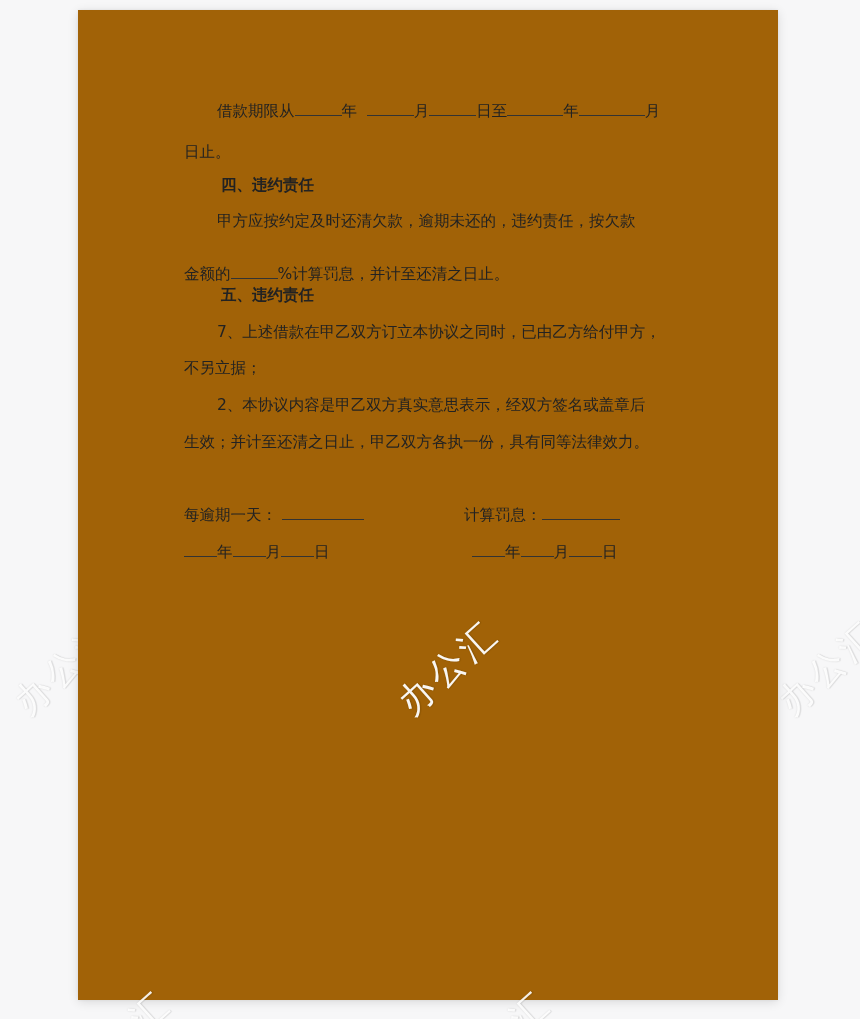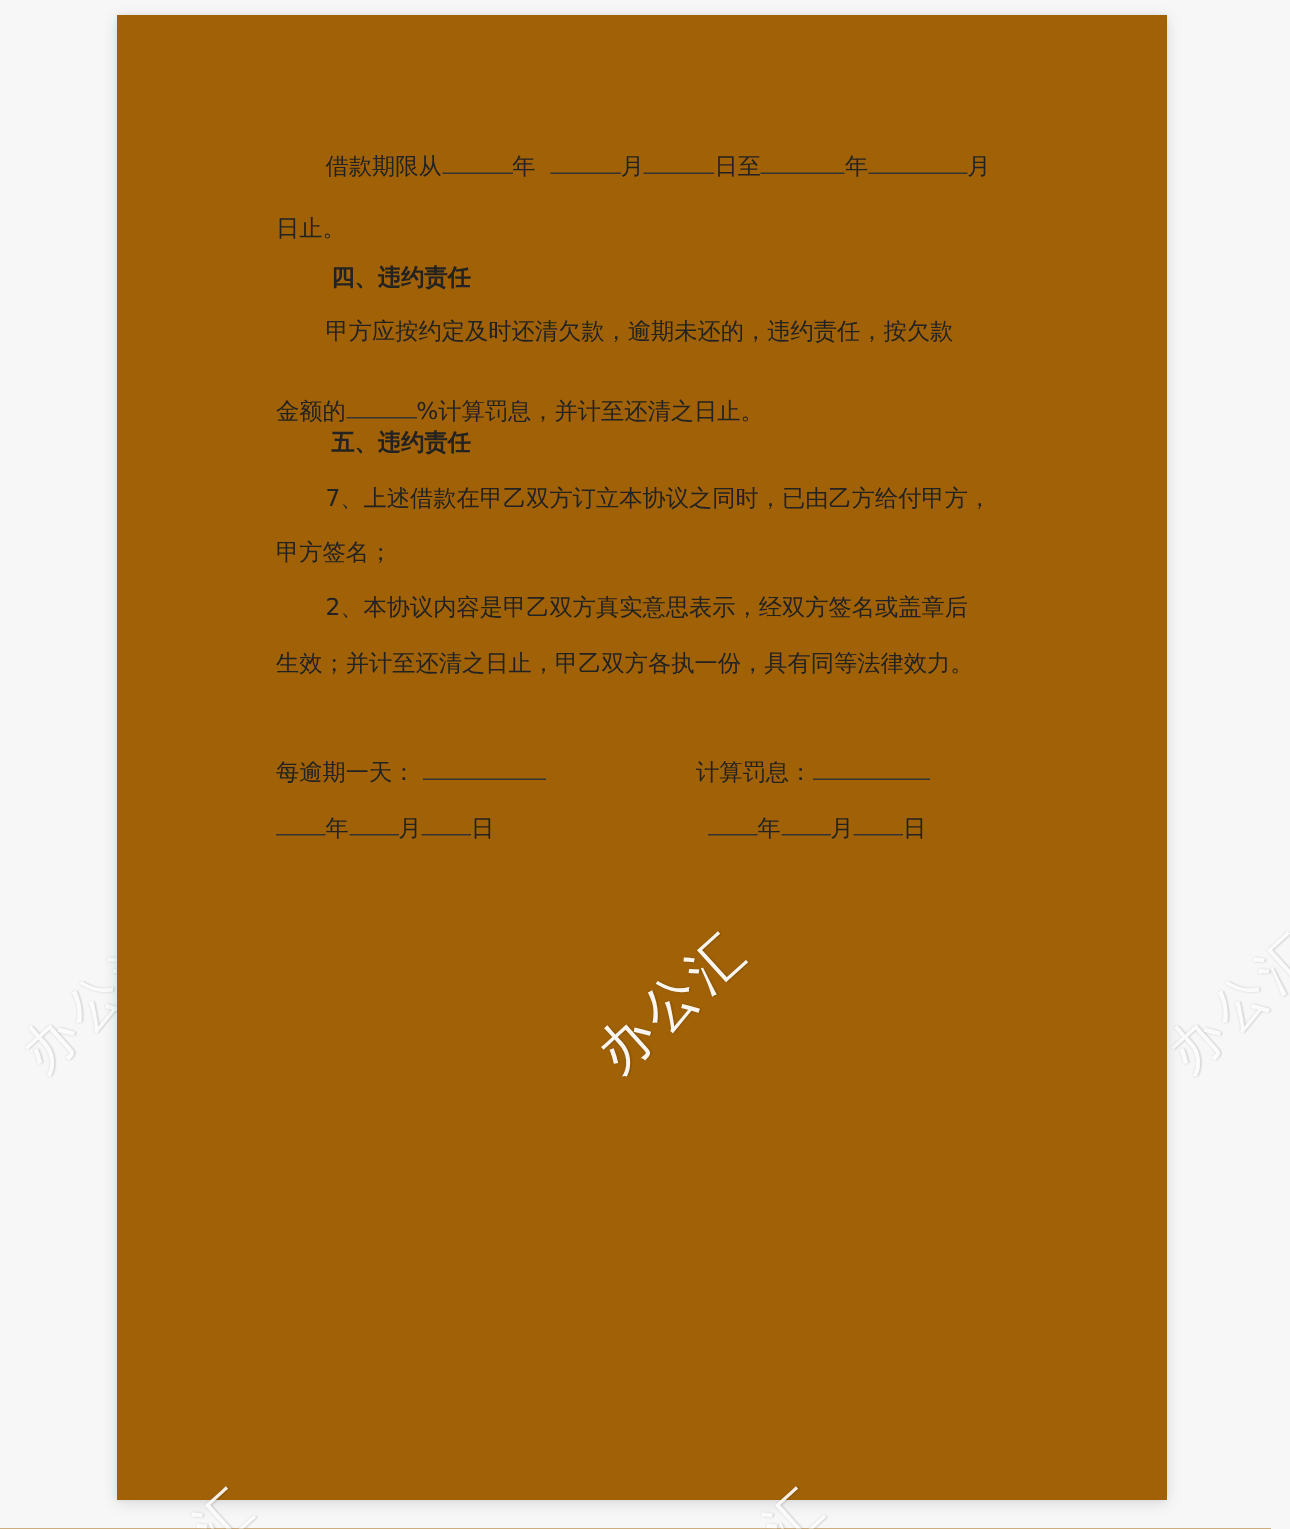--- a/index.html
+++ b/index.html
@@ -80,21 +80,21 @@
     <div class="line indent" style="top:200px;">甲方应按约定及时还清欠款，逾期未还的，违约责任，按欠款</div>
 
     <div class="line" style="top:237px;margin-top:16px;">
       <span>金额的</span><span class="blank" style="width:47px;"></span><span>%计算罚息，并计至还清之日止。</span>
     </div>
 
     <div class="line heading" style="top:274px;">五、违约责任</div>
 
     <div class="line indent" style="top:311px;">7、上述借款在甲乙双方订立本协议之同时，已由乙方给付甲方，</div>
 
-    <div class="line" style="top:347px;">甲方签名；</div>
+    <div class="line" style="top:347px;">不另立据；</div>
 
     <div class="line indent" style="top:384px;">2、本协议内容是甲乙双方真实意思表示，经双方签名或盖章后</div>
 
     <div class="line" style="top:421px;">生效；并计至还清之日止，甲乙双方各执一份，具有同等法律效力。</div>
 
     <div class="line" style="top:494px;">
       <span>每逾期一天：</span>&nbsp;<span class="blank" style="width:82px;"></span>
     </div>
 
     <div class="line" style="top:494px; left:280px;">

